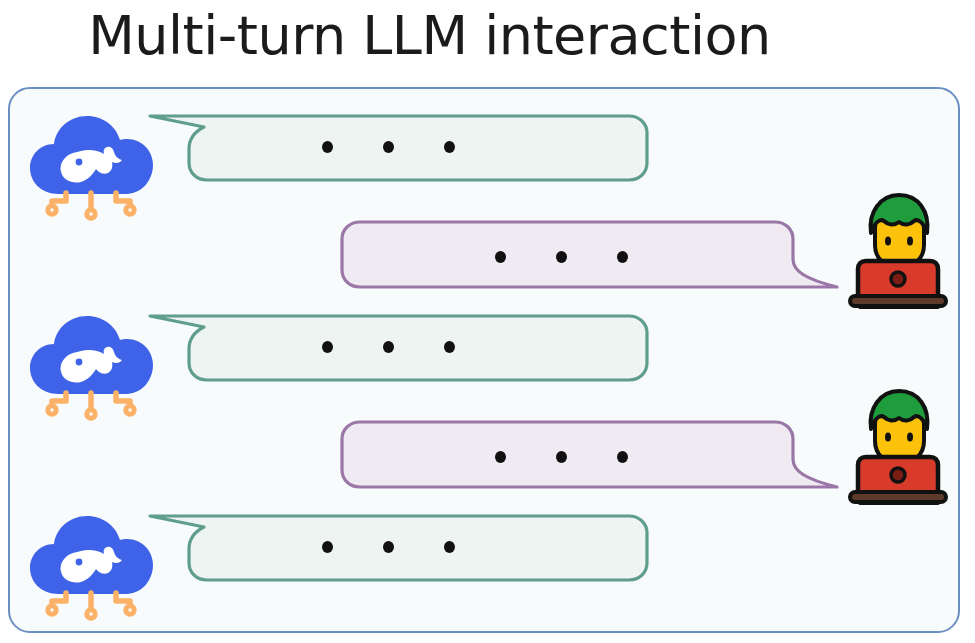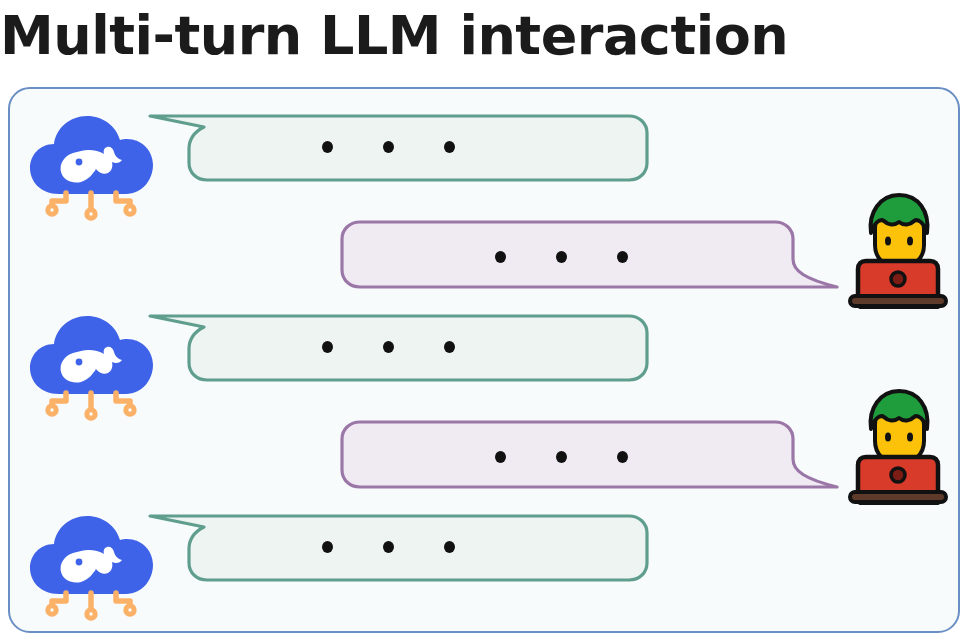--- a/index.html
+++ b/index.html
@@ -22,23 +22,24 @@
     height: 643px;
     background: #ffffff;
   }
 
   
   #title {
     position: absolute;
     left: 0;
     top: 4px;
     width: 859px;
+    text-align: center;
     font-family: "DejaVu Sans", sans-serif;
     font-size: 54px;
-    font-weight: 700;
+    font-weight: 400;
     letter-spacing: -0.5px;
     color: #1b1b1b;
     white-space: nowrap;
   }
 
   
   #conversation-panel {
     position: absolute;
     left: 8px;
     top: 87px;

